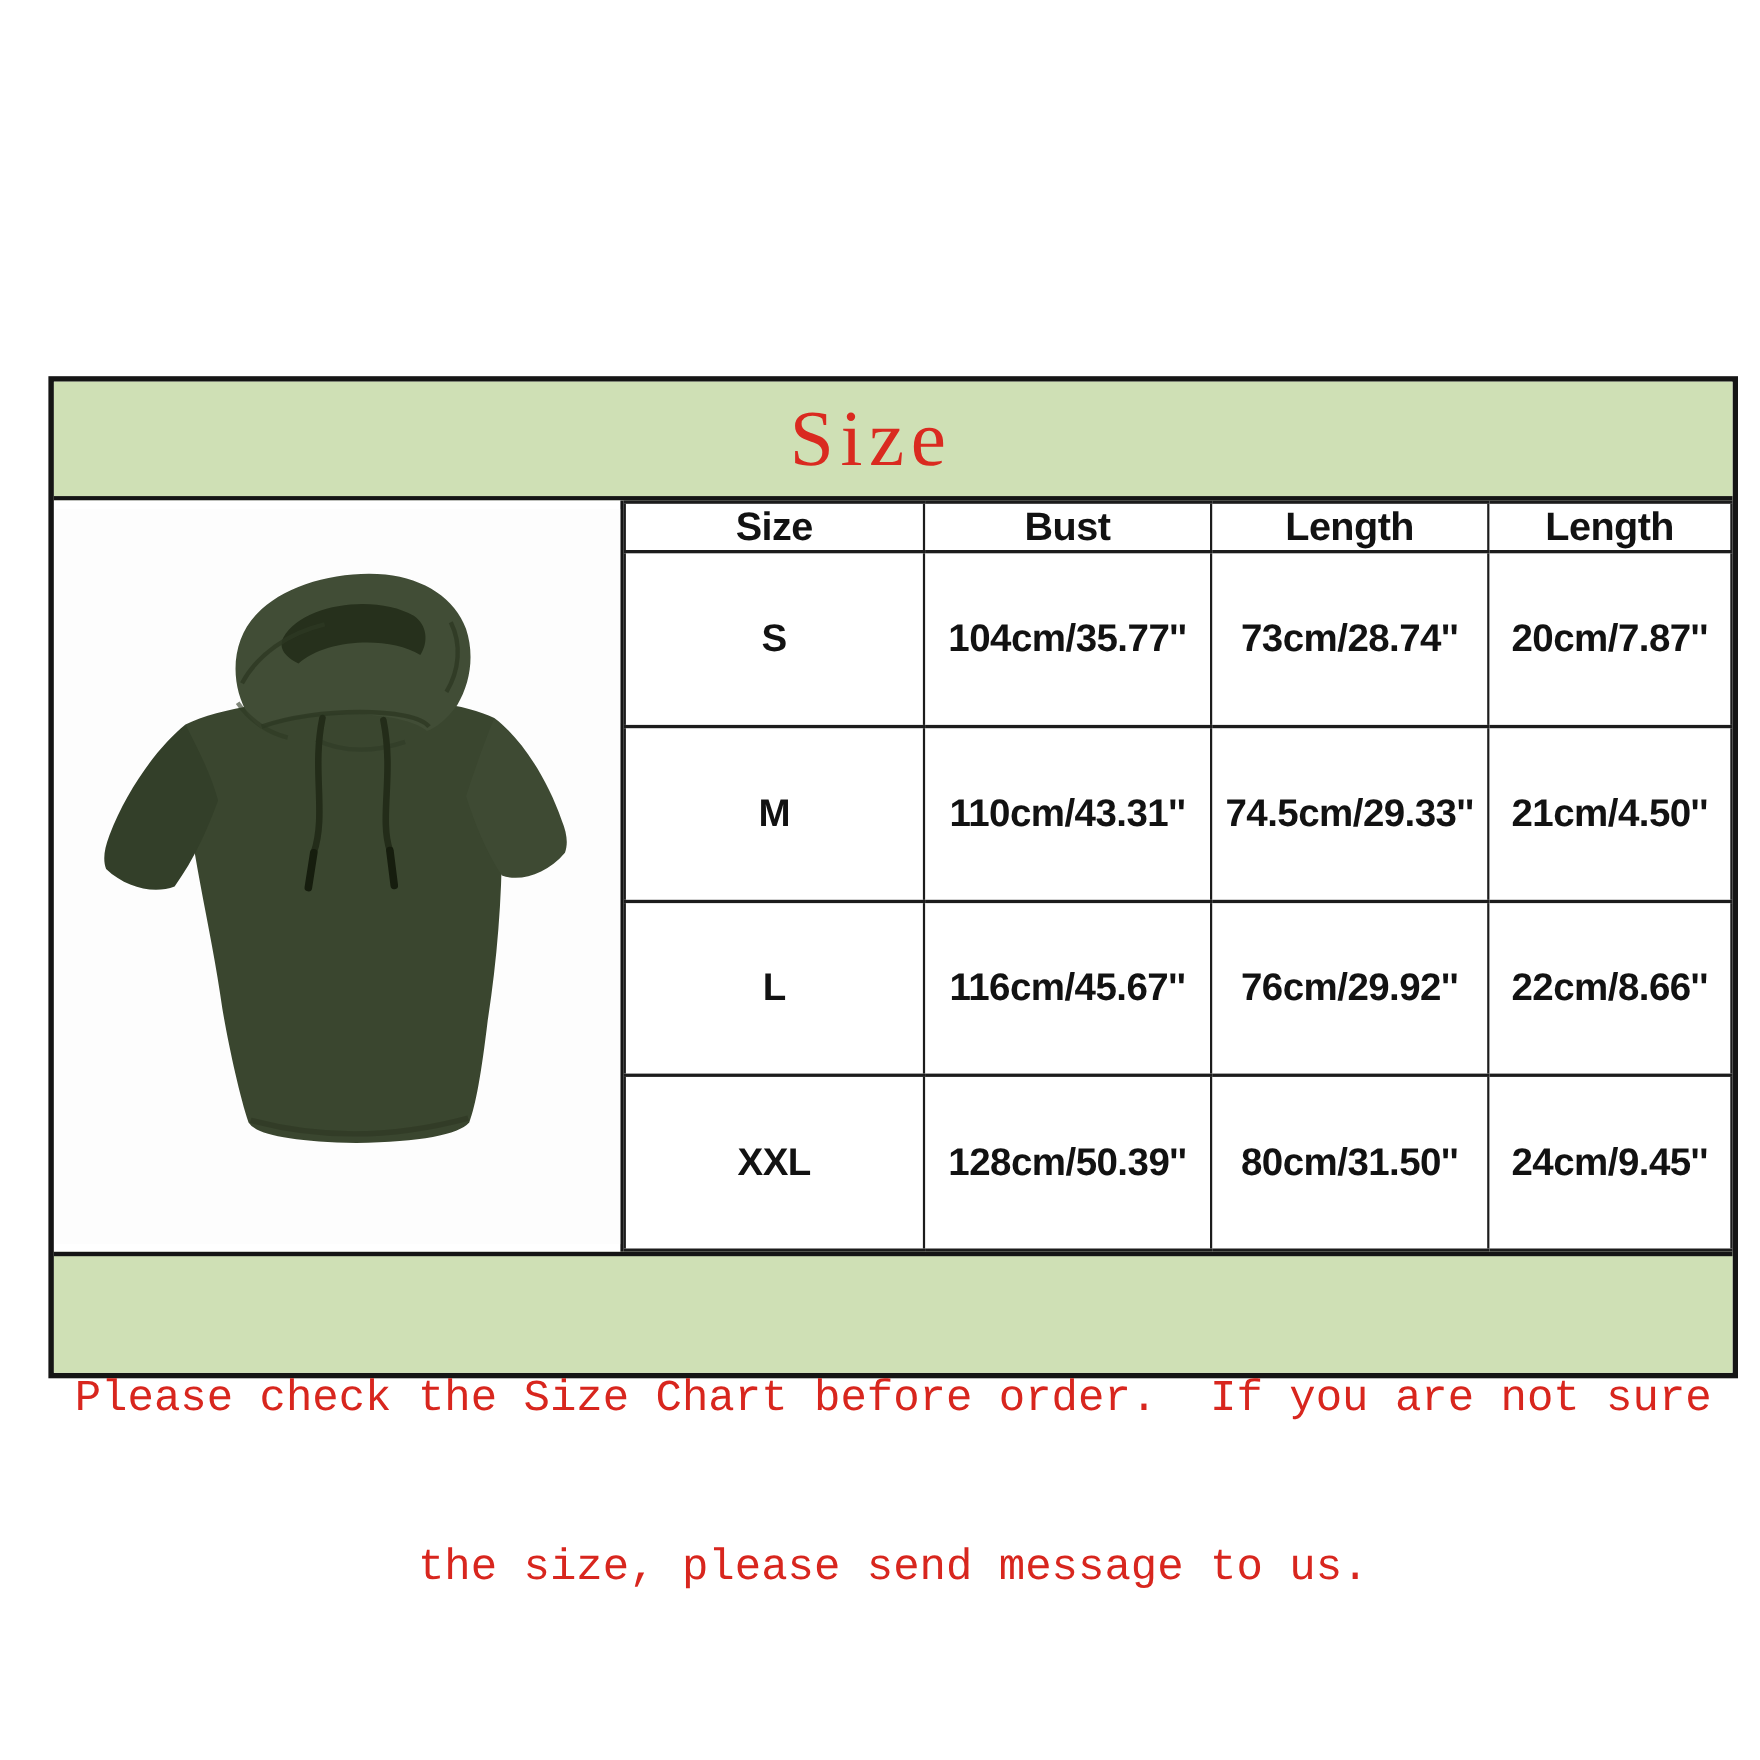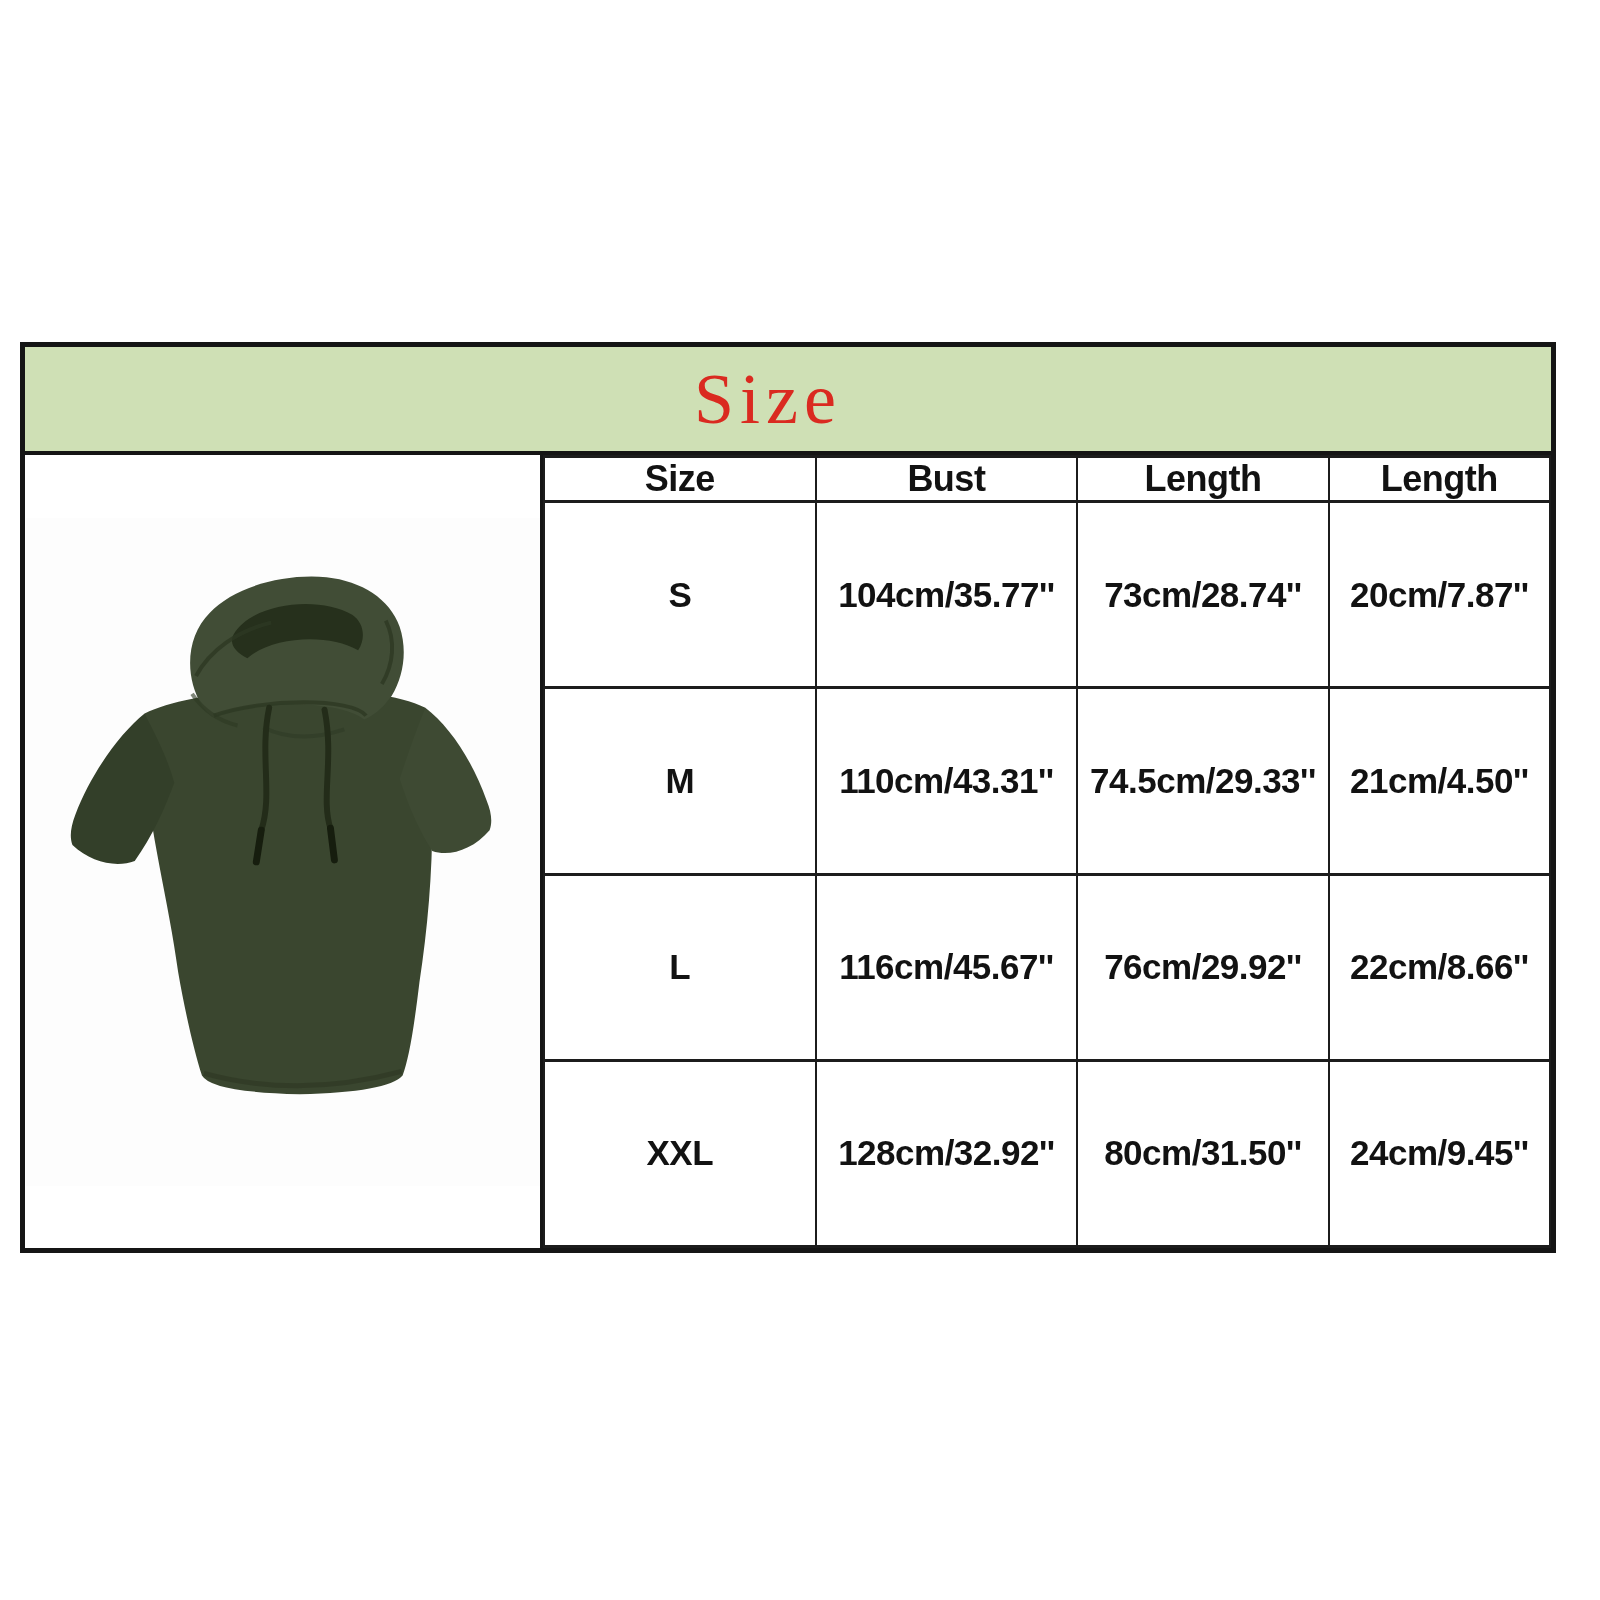--- a/index.html
+++ b/index.html
@@ -3,21 +3,21 @@
 <meta charset="utf-8">
 <style>
   * { margin:0; padding:0; box-sizing:border-box; }
   html,body { background:#ffffff; }
   .page {
     position:relative; width:1600px; height:1600px;
     background:#ffffff; overflow:hidden;
     font-family:"Liberation Sans", sans-serif;
   }
   .card {
-    position:absolute; left:20px; top:342px; width:1536px; height:911px;
+    position:absolute; left:44px; top:342px; width:1536px; height:911px;
     border:5px solid #151515; background:#ffffff;
     display:flex; flex-direction:column;
   }
   .header {
     height:108px; flex:0 0 108px;
     background:#cfe0b5;
     border-bottom:4px solid #151515;
     display:flex; align-items:center; justify-content:center; gap:268px;
     transform:none;
   }
@@ -160,24 +160,28 @@
               <td>21cm/4.50''</td>
             </tr>
             <tr>
               <td>L</td>
               <td>116cm/45.67''</td>
               <td>76cm/29.92''</td>
               <td>22cm/8.66''</td>
             </tr>
             <tr>
               <td>XXL</td>
-              <td>128cm/32.92''</td>
+              <td>128cm/50.39''</td>
               <td>80cm/31.50''</td>
               <td>24cm/9.45''</td>
             </tr>
           </tbody>
         </table>
       </div>
     </div>
 
+    <div class="footer">
+      <div>Please check the Size Chart before order.  If you are not sure</div>
+      <div>the size, please send message to us.</div>
+    </div>
 
   </div>
 </div>
 
 </body></html>

